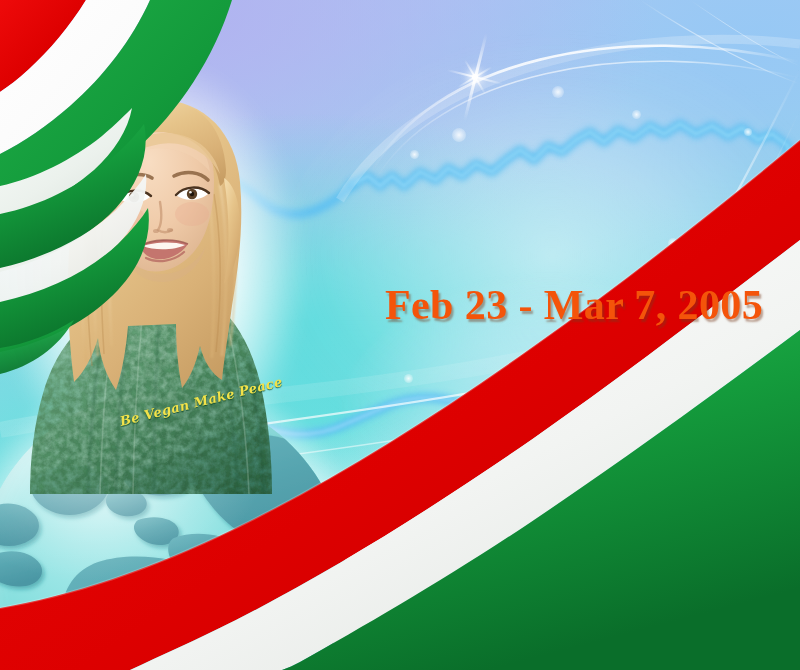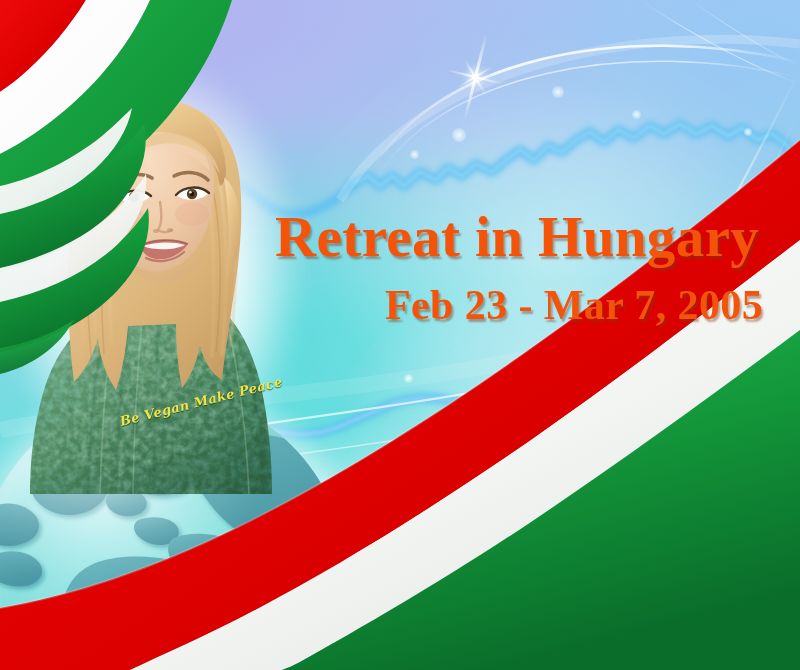--- a/index.html
+++ b/index.html
@@ -606,17 +606,16 @@
                C294,665 288,668 282,670 Z" fill="url(#whiteg2)"></path>
 
       <path d="M282,670 C288,668 294,665 300,662 C368,624 450,576 534,520
                C620,462 706,400 800,330 L800,670 Z" fill="url(#greeng2)"></path>
 
       <path d="M0,608 C70,596 150,570 236,528 C330,482 430,420 534,346
                C620,285 706,218 800,140" fill="none" stroke="#ffffff" stroke-width="2" opacity="0.22"></path>
     </g>
   </svg>
 
-  <div class="headline">Retreat in Hungary</div>
 
   <div class="subhead">Feb 23 - Mar 7, 2005</div>
 
 </div>
 
 </body></html>

